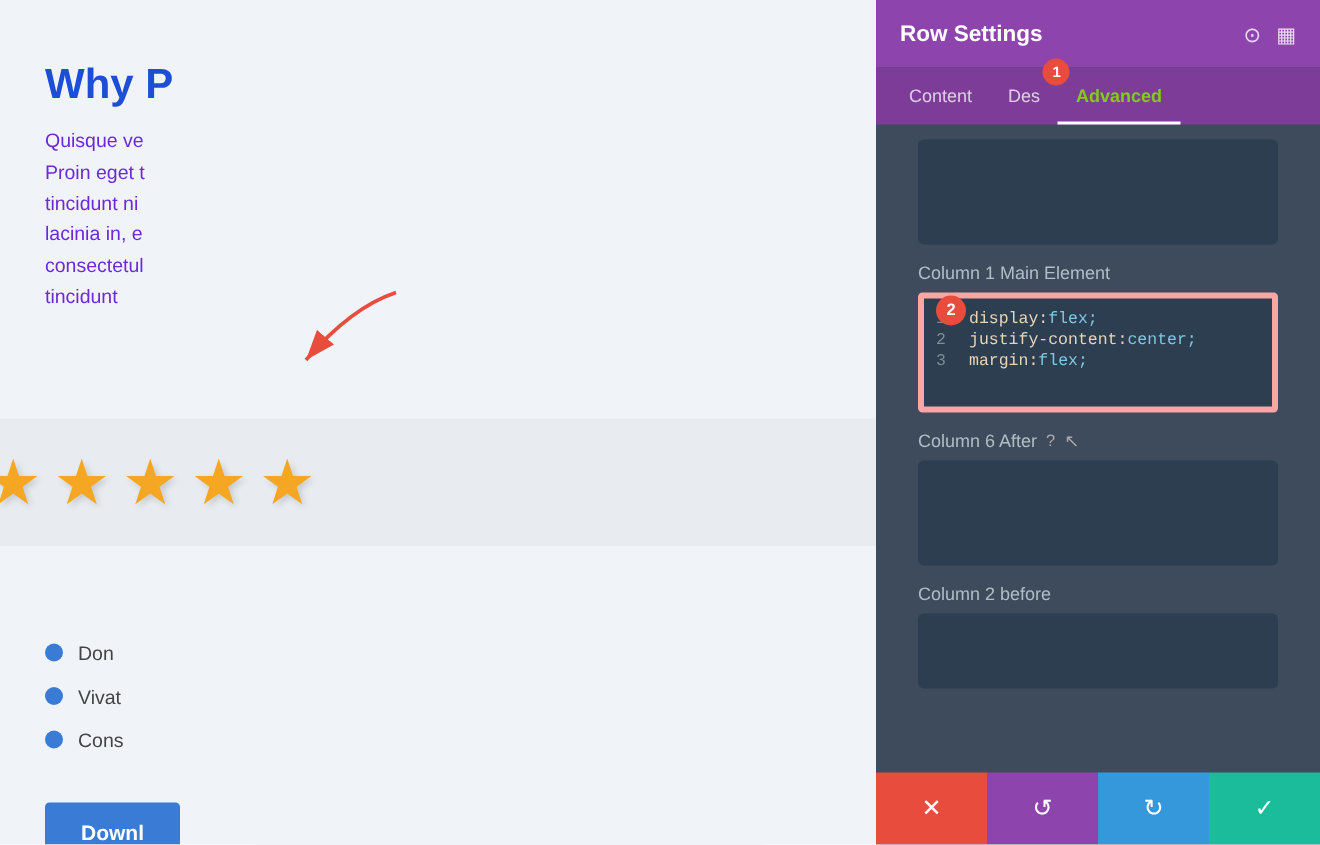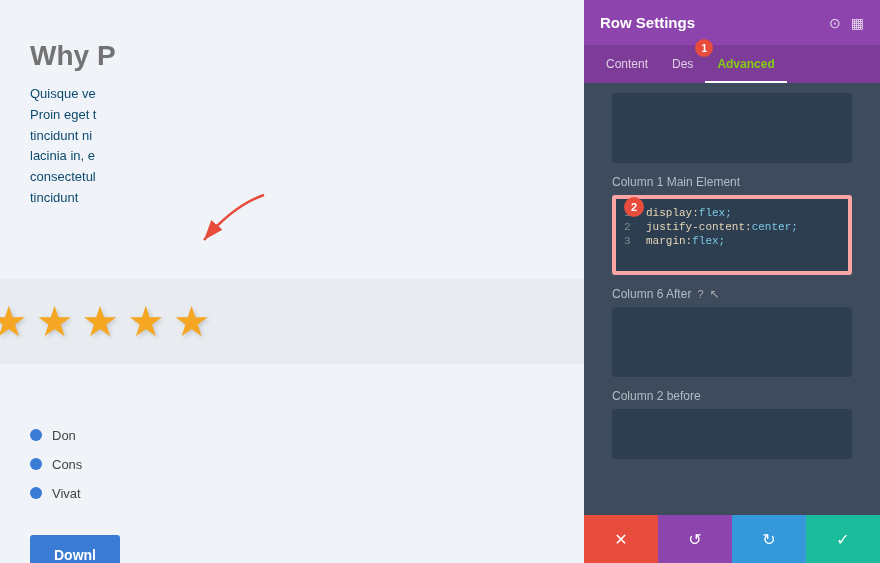--- a/index.html
+++ b/index.html
@@ -13,27 +13,27 @@
       overflow: hidden;
     }
 
     .left-content {
       padding: 40px 30px 20px 30px;
     }
 
     .left-title {
       font-size: 28px;
       font-weight: 700;
-      color: #737373;
+      color: #1d4ed8;
       margin-bottom: 12px;
     }
 
     .left-text {
       font-size: 13px;
-      color: #0c4a6e;
+      color: #6d28d9;
       line-height: 1.6;
       margin-bottom: 20px;
     }
 
     .stars-row {
       display: flex;
       align-items: center;
       background: #e8ecf0;
       padding: 18px 20px;
       margin: 0 -30px;
@@ -283,25 +283,25 @@
   </div>
 
   <div class="left-content">
     <div class="bullet-list">
       <div class="bullet-item">
         <div class="bullet-dot"></div>
         <span>Don</span>
       </div>
       <div class="bullet-item">
         <div class="bullet-dot"></div>
-        <span>Cons</span>
+        <span>Vivat</span>
       </div>
       <div class="bullet-item">
         <div class="bullet-dot"></div>
-        <span>Vivat</span>
+        <span>Cons</span>
       </div>
     </div>
     <button class="download-btn">Downl</button>
   </div>
 </div>
 
 <div class="right-panel">
 
   <div class="panel-header">
     <span class="panel-title">Row Settings</span>

